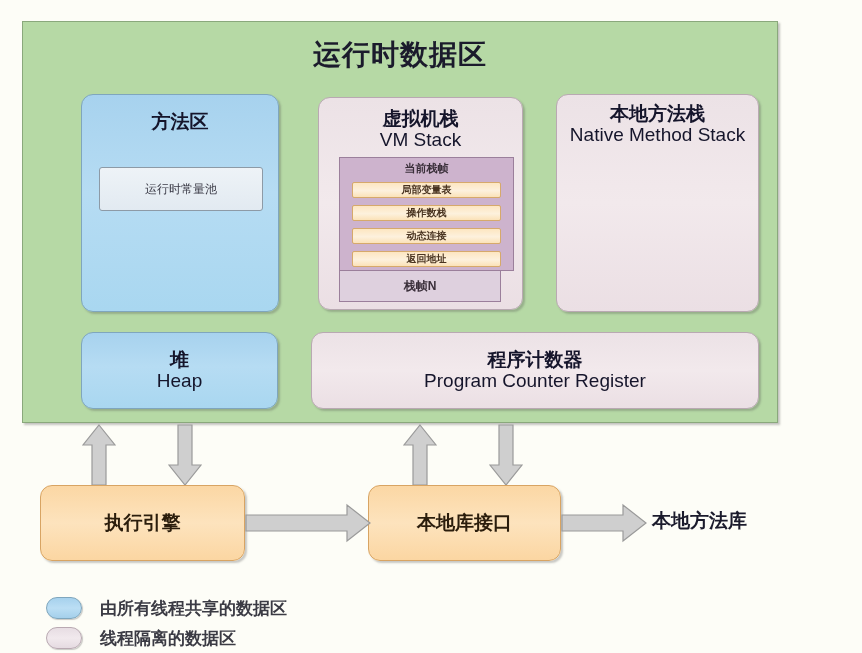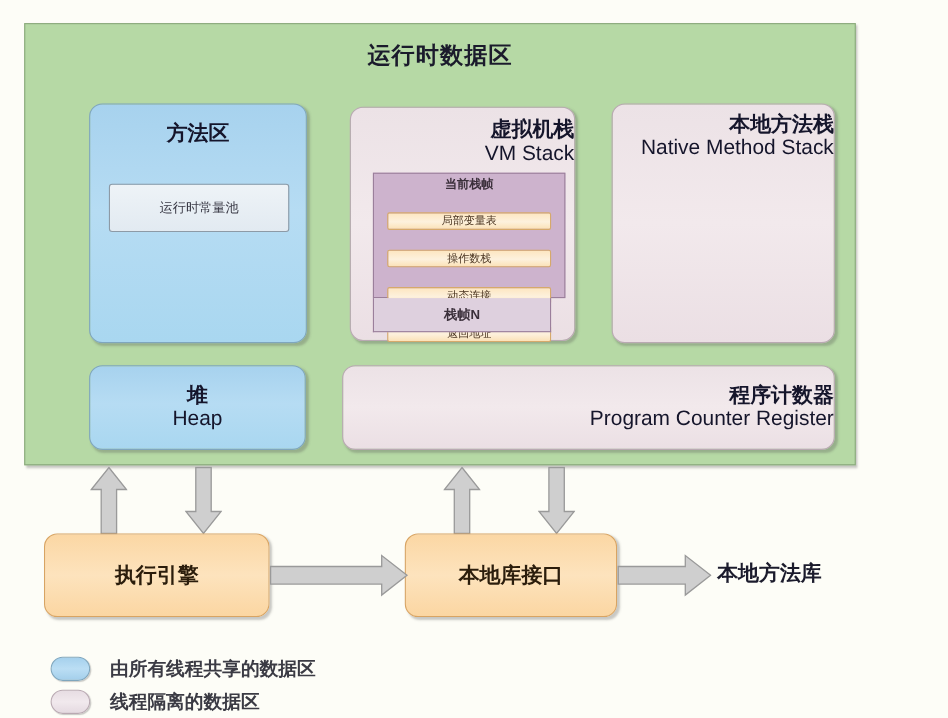--- a/index.html
+++ b/index.html
@@ -27,21 +27,21 @@
     border: 1px solid #8aa87c;
     box-shadow: 2px 2px 2px rgba(90,90,90,0.35);
     box-sizing: border-box;
   }
   #runtime-title {
     position: absolute;
     left: 0;
     top: 14px;
     width: 100%;
     text-align: center;
-    font-size: 21px;
+    font-size: 28px;
     font-weight: bold;
     letter-spacing: 1px;
     color: #1b1b2c;
   }
 
   
   .box {
     position: absolute;
     box-sizing: border-box;
     border-radius: 12px;
@@ -50,21 +50,20 @@
     align-items: center;
     box-shadow: 2px 2px 2px rgba(80,80,80,0.30);
   }
   .box-blue {
     background: linear-gradient(to bottom, #a7d2ee 0%, #b6dcf3 45%, #a9d7f0 100%);
     border: 1px solid #7fa6bd;
   }
   .box-pink {
     background: linear-gradient(to bottom, #ece2e6 0%, #f2e9ec 50%, #ebdfe4 100%);
     border: 1px solid #b9a9b2;
-    align-items: flex-end;
   }
   .box-orange {
     background: linear-gradient(to bottom, #fbd7a4 0%, #fde3bd 50%, #fbd6a2 100%);
     border: 1px solid #d8a463;
   }
 
   .title-cn {
     font-size: 19px;
     font-weight: bold;
     line-height: 1.12;
@@ -124,29 +123,29 @@
   }
   #frame-outer-label {
     text-align: center;
     font-size: 11px;
     font-weight: bold;
     color: #3a2f3a;
     line-height: 14px;
   }
   .frame-slot {
     height: 16px;
-    margin-top: 18px;
+    margin-top: 7px;
     background: linear-gradient(to bottom, #fde6c1 0%, #fdf1dd 55%, #fbe2b8 100%);
     border: 1px solid #d6a96b;
     border-radius: 2px;
     display: flex;
     align-items: center;
     justify-content: center;
     font-size: 10px;
-    font-weight: normal;
+    font-weight: bold;
     color: #4a3420;
     box-sizing: border-box;
   }
   #frame-n {
     position: absolute;
     left: 20px;
     top: 173px;
     width: 162px;
     height: 31px;
     background: #ded0de;

